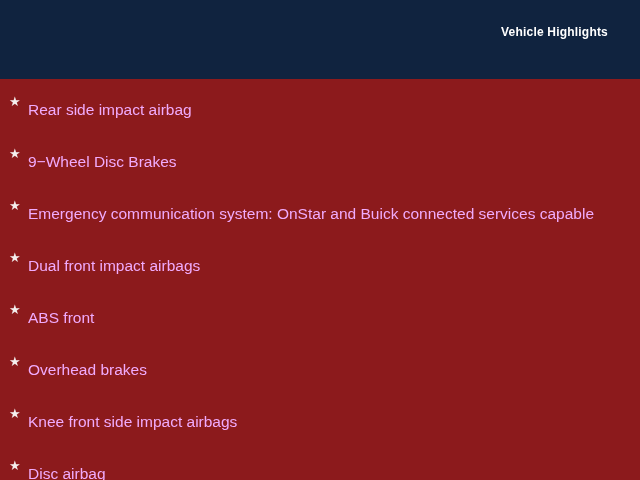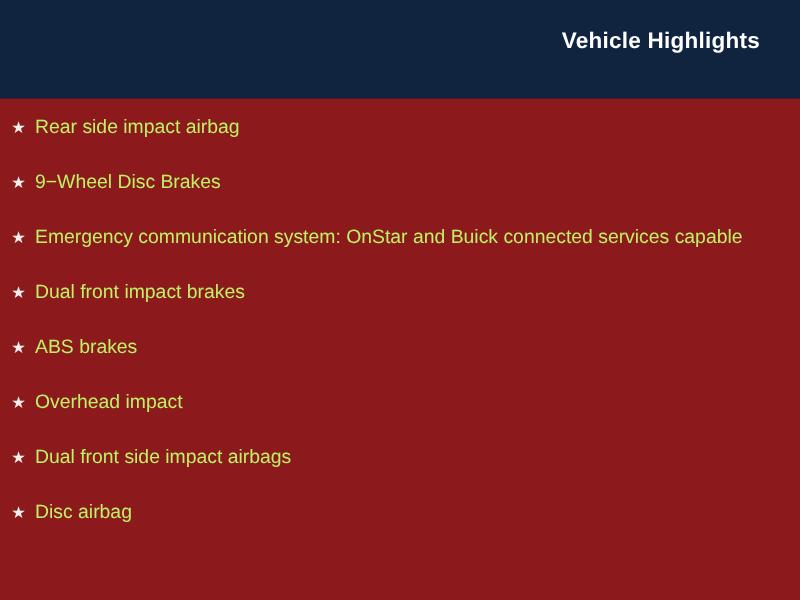--- a/index.html
+++ b/index.html
@@ -29,21 +29,21 @@
     height: 79px;
     background: #10233f;
     box-sizing: border-box;
     display: flex;
     align-items: center;
     justify-content: flex-end;
     padding-right: 32px;
   }
   .header-title {
     color: #ffffff;
-    font-size: 18px;
+    font-size: 12px;
     font-weight: bold;
     letter-spacing: 0.2px;
     line-height: 1;
     position: relative;
     top: -8px;
     white-space: nowrap;
   }
   .body-area {
     position: absolute;
     left: 0;
@@ -70,21 +70,22 @@
   .bullet-star {
     flex: 0 0 auto;
     width: 19px;
     color: #f4efee;
     font-size: 13px;
     line-height: 21px;
     text-align: left;
   }
   .feature-text {
     flex: 1 1 auto;
-    color: #bef264;
+    color: #f0abfc;
+    margin-top: 8px;
   }
 </style>
 </head>
 <body>
 
 <div class="slide">
 
   <div class="header-bar">
     <div class="header-title">Vehicle Highlights</div>
   </div>
@@ -102,36 +103,36 @@
         <span class="feature-text">9−Wheel Disc Brakes</span>
       </li>
 
       <li class="feature-item">
         <span class="bullet-star">★</span>
         <span class="feature-text">Emergency communication system: OnStar and Buick connected services capable</span>
       </li>
 
       <li class="feature-item">
         <span class="bullet-star">★</span>
-        <span class="feature-text">Dual front impact brakes</span>
+        <span class="feature-text">Dual front impact airbags</span>
       </li>
 
       <li class="feature-item">
         <span class="bullet-star">★</span>
-        <span class="feature-text">ABS brakes</span>
+        <span class="feature-text">ABS front</span>
       </li>
 
       <li class="feature-item">
         <span class="bullet-star">★</span>
-        <span class="feature-text">Overhead impact</span>
+        <span class="feature-text">Overhead brakes</span>
       </li>
 
       <li class="feature-item">
         <span class="bullet-star">★</span>
-        <span class="feature-text">Dual front side impact airbags</span>
+        <span class="feature-text">Knee front side impact airbags</span>
       </li>
 
       <li class="feature-item">
         <span class="bullet-star">★</span>
         <span class="feature-text">Disc airbag</span>
       </li>
 
     </ul>
   </div>
 

